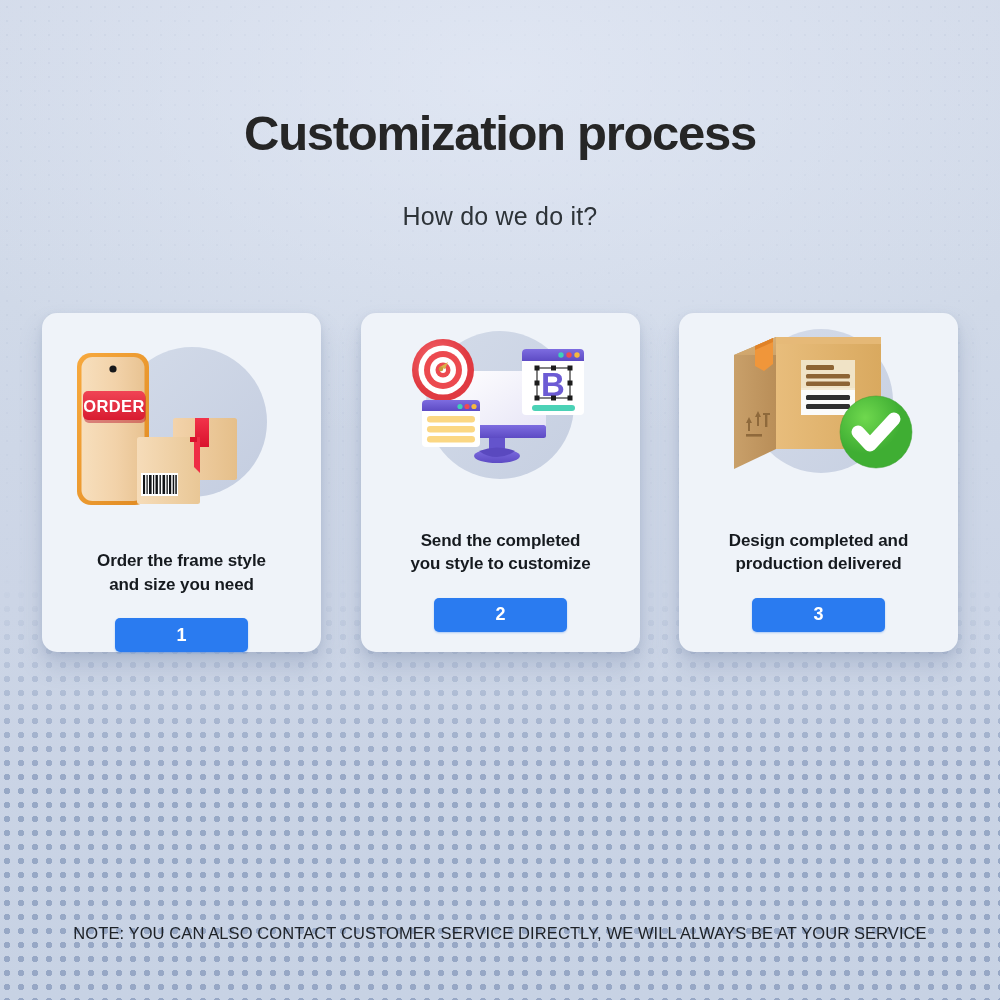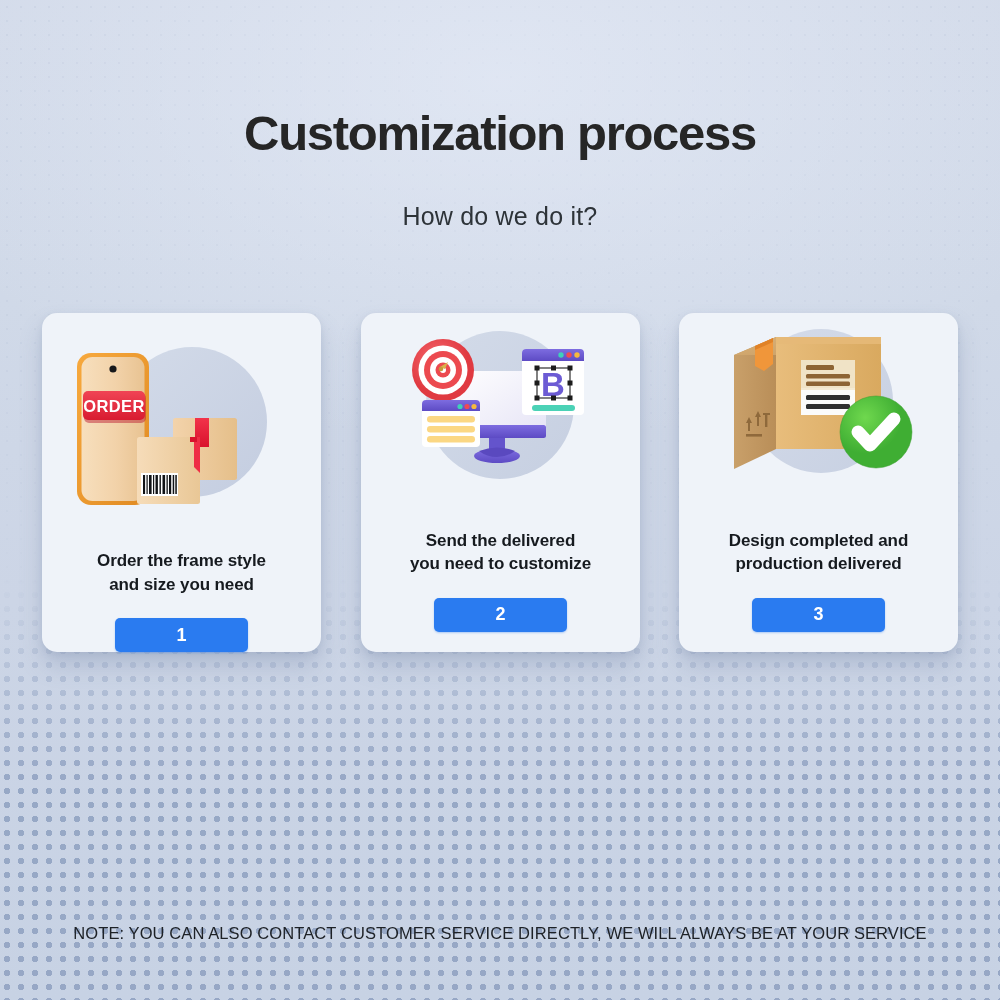--- a/index.html
+++ b/index.html
@@ -230,22 +230,22 @@
             <rect x="173.5" y="67.5" width="5" height="5"></rect>
           <rect x="206.5" y="67.5" width="5" height="5"></rect>
             <rect x="173.5" y="82.5" width="5" height="5"></rect>
           <rect x="190" y="82.5" width="5" height="5"></rect>
             <rect x="206.5" y="82.5" width="5" height="5"></rect>
         </g>
         <rect x="171" y="92" width="43" height="6" rx="3" fill="#4bd2b6"></rect>
       </svg>
     </div>
     <div class="card-caption">
-      <span>Send the delivered</span><br>
-      <span>you need to customize</span>
+      <span>Send the completed</span><br>
+      <span>you style to customize</span>
     </div>
     <div class="step-btn">2</div>
   </div>
 
   <div class="card" id="card-3">
     <div class="art">
       <svg width="279" height="200" viewBox="0 0 279 200">
         <defs>
           <linearGradient id="c3circ" x1="0" y1="0" x2="1" y2="1">
             <stop offset="0%" stop-color="#d5dcea"></stop>

